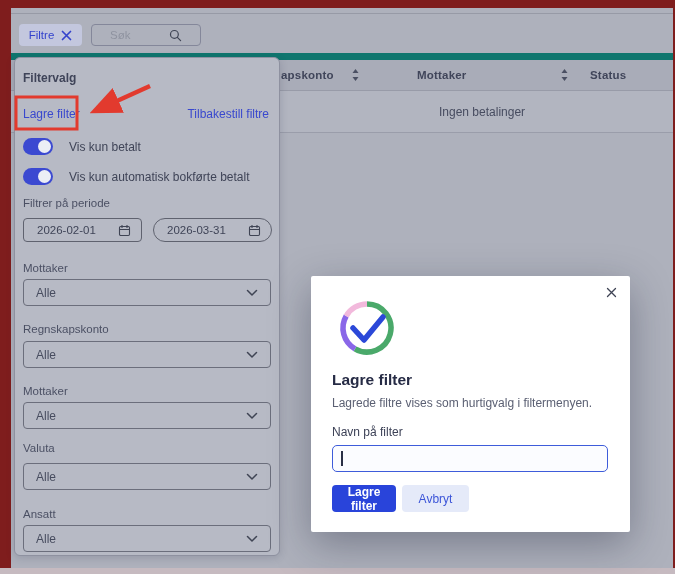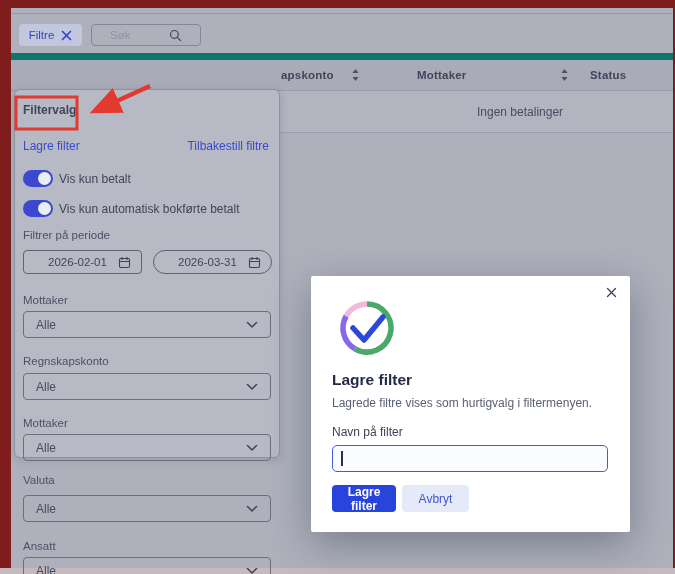--- a/index.html
+++ b/index.html
@@ -17,37 +17,37 @@
         display:flex;align-items:center;padding:0 18px;box-sizing:border-box;}
   .searchbox .ph{flex:1;color:#8f93a0;font-size:11.5px;}
 
   
   .thead{position:absolute;left:11px;right:2px;top:53px;height:38px;background:#a9acb8;
          border-top:7px solid #0f766e;border-bottom:1px solid #989ba8;box-sizing:border-box;}
   .th{position:absolute;top:0;height:100%;display:flex;align-items:center;color:#40455a;
       font-size:11.5px;font-weight:bold;letter-spacing:.2px;}
   .sorticon{position:absolute;top:0;height:100%;display:flex;align-items:center;}
   .emptyrow{position:absolute;left:11px;right:2px;top:91px;height:42px;background:#b2b5c0;
-         border-bottom:1px solid #9a9daa;box-sizing:border-box;margin-left:38px;}
+         border-bottom:1px solid #9a9daa;box-sizing:border-box;}
   .emptytext{position:absolute;left:428px;top:0;height:100%;display:flex;align-items:center;
          color:#474c60;font-size:12px;}
 
   
-  .panel{position:absolute;left:14px;top:57px;width:266px;height:369px;background:#b7bac5;
+  .panel{position:absolute;left:14px;top:57px;width:266px;height:499px;background:#b7bac5;
          border:1px solid #8e91a0;border-radius:6px;box-sizing:border-box;
-         box-shadow:0 2px 8px rgba(40,45,70,.18);z-index:10;margin-top:32px;}
+         box-shadow:0 2px 8px rgba(40,45,70,.18);z-index:10;}
   .panel .ptitle{position:absolute;left:8px;top:13px;font-size:12px;font-weight:bold;color:#3f4459;}
   .plink{position:absolute;font-size:12px;color:#3948ce;cursor:pointer;}
-  .toggle-row{position:absolute;left:8px;display:flex;align-items:center;gap:6px;}
+  .toggle-row{position:absolute;left:8px;display:flex;align-items:center;gap:16px;}
   .toggle{width:30px;height:17px;border-radius:9px;background:#3b49d1;position:relative;cursor:pointer;flex:0 0 auto;}
   .toggle .knob{position:absolute;right:2px;top:2px;width:13px;height:13px;border-radius:50%;background:#eceef5;}
   .toggle-row .tlabel{font-size:12px;color:#3f4457;}
   .flabel{position:absolute;left:8px;font-size:11.5px;color:#4b5064;}
   .dateinput{position:absolute;height:24px;border:1px solid #5f626f;border-radius:4px;box-sizing:border-box;
-         display:flex;align-items:center;padding:0 10px 0 13px;cursor:pointer;text-align:center;}
+         display:flex;align-items:center;padding:0 10px 0 13px;cursor:pointer;}
   .dateinput .dval{flex:1;font-size:11.5px;color:#3f4457;}
   .select{position:absolute;left:8px;width:248px;height:27px;border:1px solid #6b6e7c;border-radius:4px;
          box-sizing:border-box;display:flex;align-items:center;padding:0 12px;cursor:pointer;}
   .select .sval{flex:1;font-size:12px;color:#474c5f;}
 
   
   .annotation{position:absolute;left:0;top:0;width:675px;height:574px;pointer-events:none;z-index:50;}
 
   
   .modal{position:absolute;left:311px;top:276px;width:319px;height:256px;background:#ffffff;

